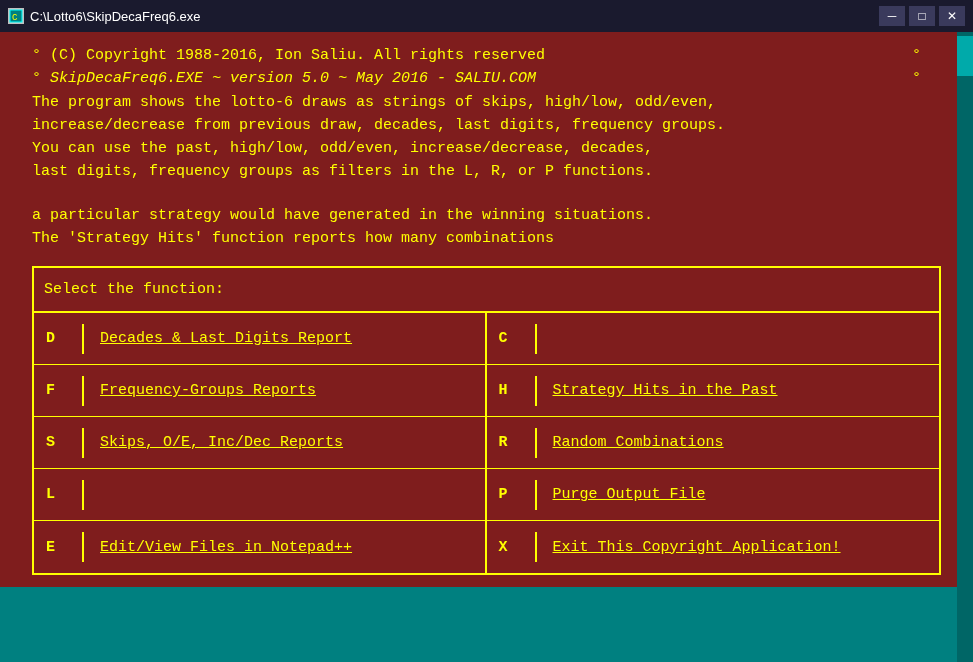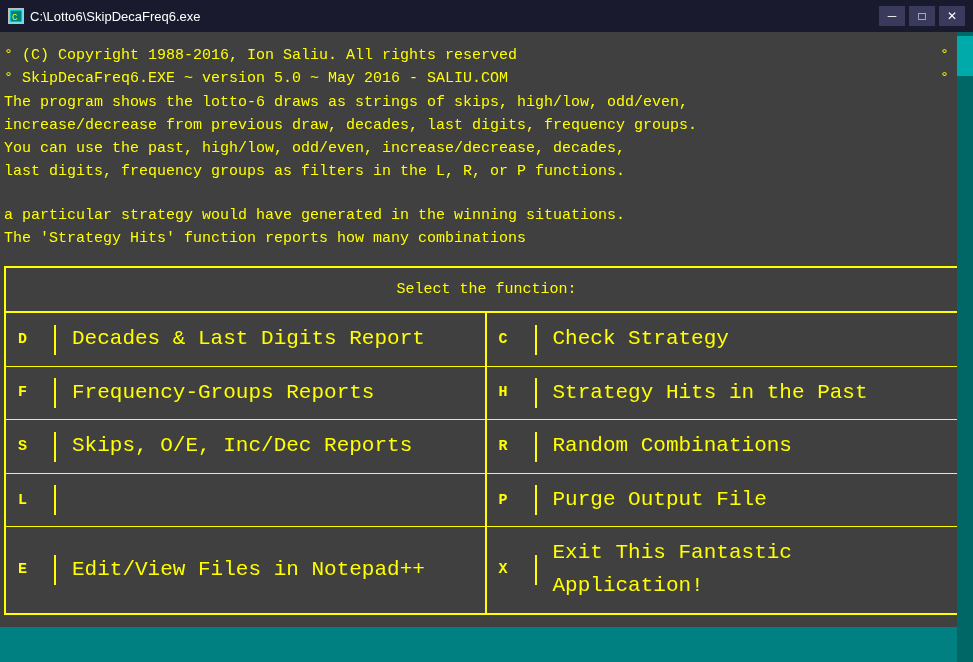--- a/index.html
+++ b/index.html
@@ -57,22 +57,22 @@
       color: white;
       cursor: pointer;
       font-size: 12px;
       display: flex;
       align-items: center;
       justify-content: center;
       font-family: 'Segoe UI', sans-serif;
     }
 
     .main-content {
-      background: #404040;
-      padding: 12px 4px;
+      background: #7f1d1d;
+      padding: 12px 32px;
       color: #ffff00;
       font-size: 15px;
       line-height: 1.55;
     }
 
     .scrollbar {
       position: absolute;
       right: 0;
       top: 32px;
       width: 16px;
@@ -87,21 +87,20 @@
       margin-top: 4px;
     }
 
     .menu-section {
       margin-top: 16px;
       border: 2px solid #ffff00;
       color: #ffff00;
     }
 
     .menu-header {
-      text-align: center;
       padding: 10px;
       font-size: 15px;
       border-bottom: 2px solid #ffff00;
     }
 
     .menu-grid {
       display: grid;
       grid-template-columns: 1fr 1fr;
     }
 
@@ -118,21 +117,22 @@
       border-right: 2px solid #ffff00;
     }
 
     .menu-key {
       font-size: 15px;
       font-weight: bold;
       min-width: 20px;
     }
 
     .menu-label {
-      font-size: 21px;
+      font-size: 15px;
+      text-decoration: underline;
     }
 
     .menu-cell:last-child,
     .menu-cell:nth-last-child(2) {
       border-bottom: none;
     }
 
     .container {
       position: relative;
     }
@@ -158,21 +158,21 @@
       <button class="title-btn close">✕</button>
     </div>
   </div>
 
   <div class="main-content">
 
     <div style="display:flex; justify-content:space-between;">
       <span>° (C) Copyright 1988-2016, Ion Saliu. All rights reserved</span>
       <span style="margin-right:20px;">°</span>
     </div>
-    <div style="display:flex; justify-content:space-between;">
+    <div style="display:flex; justify-content:space-between;font-style:italic;">
       <span>° SkipDecaFreq6.EXE ~ version 5.0 ~ May 2016 - SALIU.COM</span>
       <span style="margin-right:20px;">°</span>
     </div>
     <div>The program shows the lotto-6 draws as strings of skips, high/low, odd/even,</div>
     <div>increase/decrease from previous draw, decades, last digits, frequency groups.</div>
     <div>You can use the past, high/low, odd/even, increase/decrease, decades,</div>
     <div>last  digits, frequency groups as filters in the L, R, or P functions.</div>
     <div style="height:20px;"></div>
     <div>a particular strategy would have generated in the winning situations.</div>
     <div>The 'Strategy Hits' function reports how many combinations</div>
@@ -182,21 +182,20 @@
       <div class="menu-grid">
 
         <div class="menu-cell">
           <span class="menu-key">D</span>
           <span style="width:2px; height:30px; background:#ffff00; display:inline-block;"></span>
           <span class="menu-label">Decades &amp; Last Digits Report</span>
         </div>
         <div class="menu-cell">
           <span class="menu-key">C</span>
           <span style="width:2px; height:30px; background:#ffff00; display:inline-block;"></span>
-          <span class="menu-label">Check Strategy</span>
         </div>
 
         <div class="menu-cell">
           <span class="menu-key">F</span>
           <span style="width:2px; height:30px; background:#ffff00; display:inline-block;"></span>
           <span class="menu-label">Frequency-Groups Reports</span>
         </div>
         <div class="menu-cell">
           <span class="menu-key">H</span>
           <span style="width:2px; height:30px; background:#ffff00; display:inline-block;"></span>
@@ -225,21 +224,21 @@
         </div>
 
         <div class="menu-cell" style="border-bottom:none;">
           <span class="menu-key">E</span>
           <span style="width:2px; height:30px; background:#ffff00; display:inline-block;"></span>
           <span class="menu-label">Edit/View Files in Notepad++</span>
         </div>
         <div class="menu-cell" style="border-bottom:none;">
           <span class="menu-key">X</span>
           <span style="width:2px; height:30px; background:#ffff00; display:inline-block;"></span>
-          <span class="menu-label">Exit This Fantastic Application!</span>
+          <span class="menu-label">Exit This Copyright Application!</span>
         </div>
       </div>
     </div>
   </div>
 
   <div class="scrollbar">
     <div class="scrollbar-thumb"></div>
   </div>
 </div>
 

